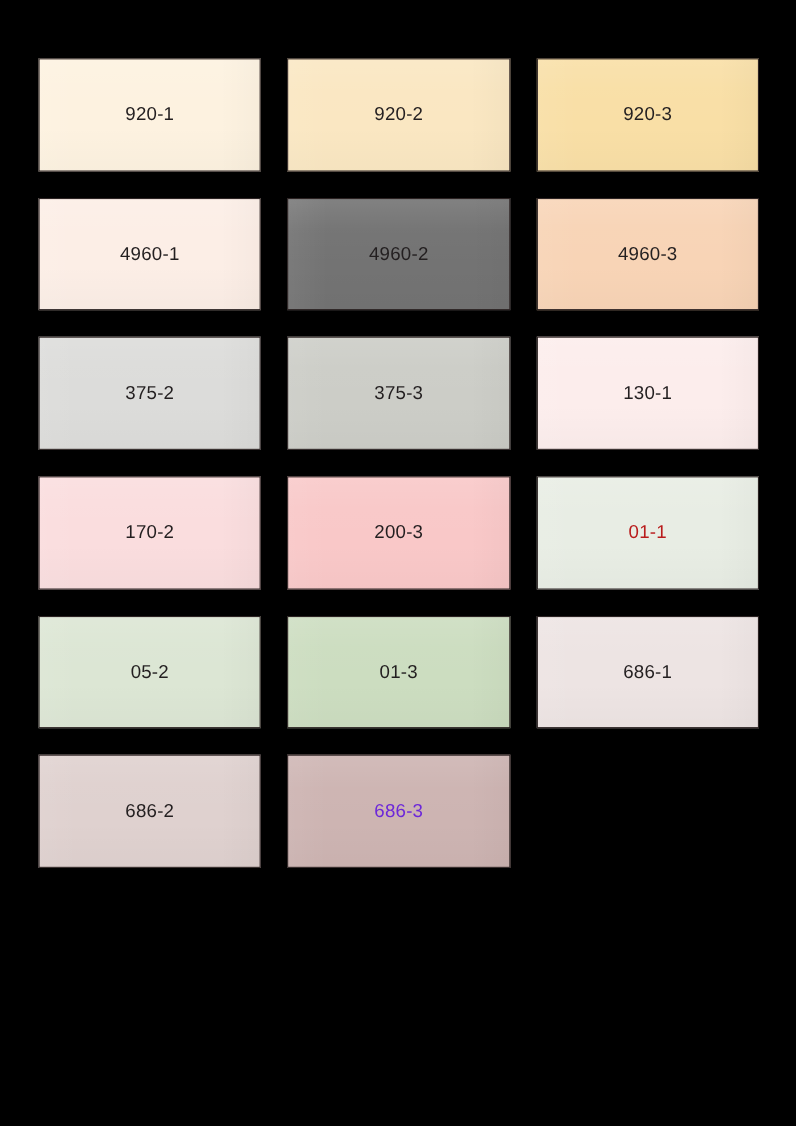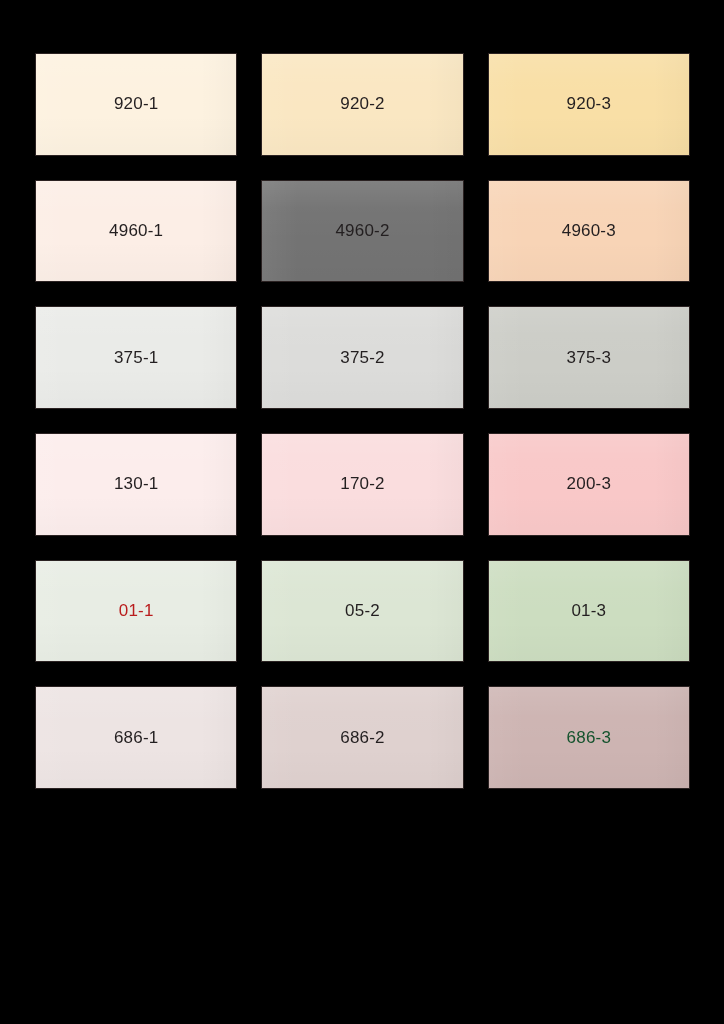--- a/index.html
+++ b/index.html
@@ -94,23 +94,20 @@
     </div>
     <div class="swatch" style="background: rgb(252, 238, 230); border-color: rgb(43, 34, 34);">
       <span class="swatch-label" style="color: rgb(35, 31, 32);">4960-1</span>
     </div>
     <div class="swatch" style="background: #737373; border-color: rgb(43, 34, 34); align-items: center;">
       <span class="swatch-label" style="color: rgb(35, 31, 32);">4960-2</span>
     </div>
     <div class="swatch" style="background: rgb(248, 212, 182); border-color: rgb(43, 34, 34);">
       <span class="swatch-label" style="color: rgb(35, 31, 32);">4960-3</span>
     </div>
-    <div class="swatch" style="background: rgb(234, 235, 232); border-color: rgb(43, 34, 34);">
-      <span class="swatch-label" style="color: rgb(35, 31, 32);">375-1</span>
-    </div>
     <div class="swatch" style="background: rgb(220, 220, 218); border-color: rgb(43, 34, 34);">
       <span class="swatch-label" style="color: rgb(35, 31, 32);">375-2</span>
     </div>
     <div class="swatch" style="background: rgb(204, 205, 199); border-color: rgb(43, 34, 34);">
       <span class="swatch-label" style="color: rgb(35, 31, 32);">375-3</span>
     </div>
     <div class="swatch" style="background: rgb(252, 237, 236); border-color: rgb(43, 34, 34);">
       <span class="swatch-label" style="color: rgb(35, 31, 32);">130-1</span>
     </div>
     <div class="swatch" style="background: rgb(250, 221, 222); border-color: rgb(43, 34, 34);">
@@ -128,15 +125,15 @@
     <div class="swatch" style="background: rgb(204, 221, 192); border-color: rgb(43, 34, 34);">
       <span class="swatch-label" style="color: rgb(35, 31, 32);">01-3</span>
     </div>
     <div class="swatch" style="background: rgb(237, 228, 227); border-color: rgb(43, 34, 34);">
       <span class="swatch-label" style="color: rgb(35, 31, 32);">686-1</span>
     </div>
     <div class="swatch" style="background: rgb(223, 209, 207); border-color: rgb(43, 34, 34);">
       <span class="swatch-label" style="color: rgb(35, 31, 32);">686-2</span>
     </div>
     <div class="swatch" style="background: rgb(205, 180, 178); border-color: rgb(43, 34, 34);">
-      <span class="swatch-label" style="color: #14532d;">686-3</span>
+      <span class="swatch-label" style="color: #6d28d9;">686-3</span>
     </div>
   </div>
 
 </body></html>

